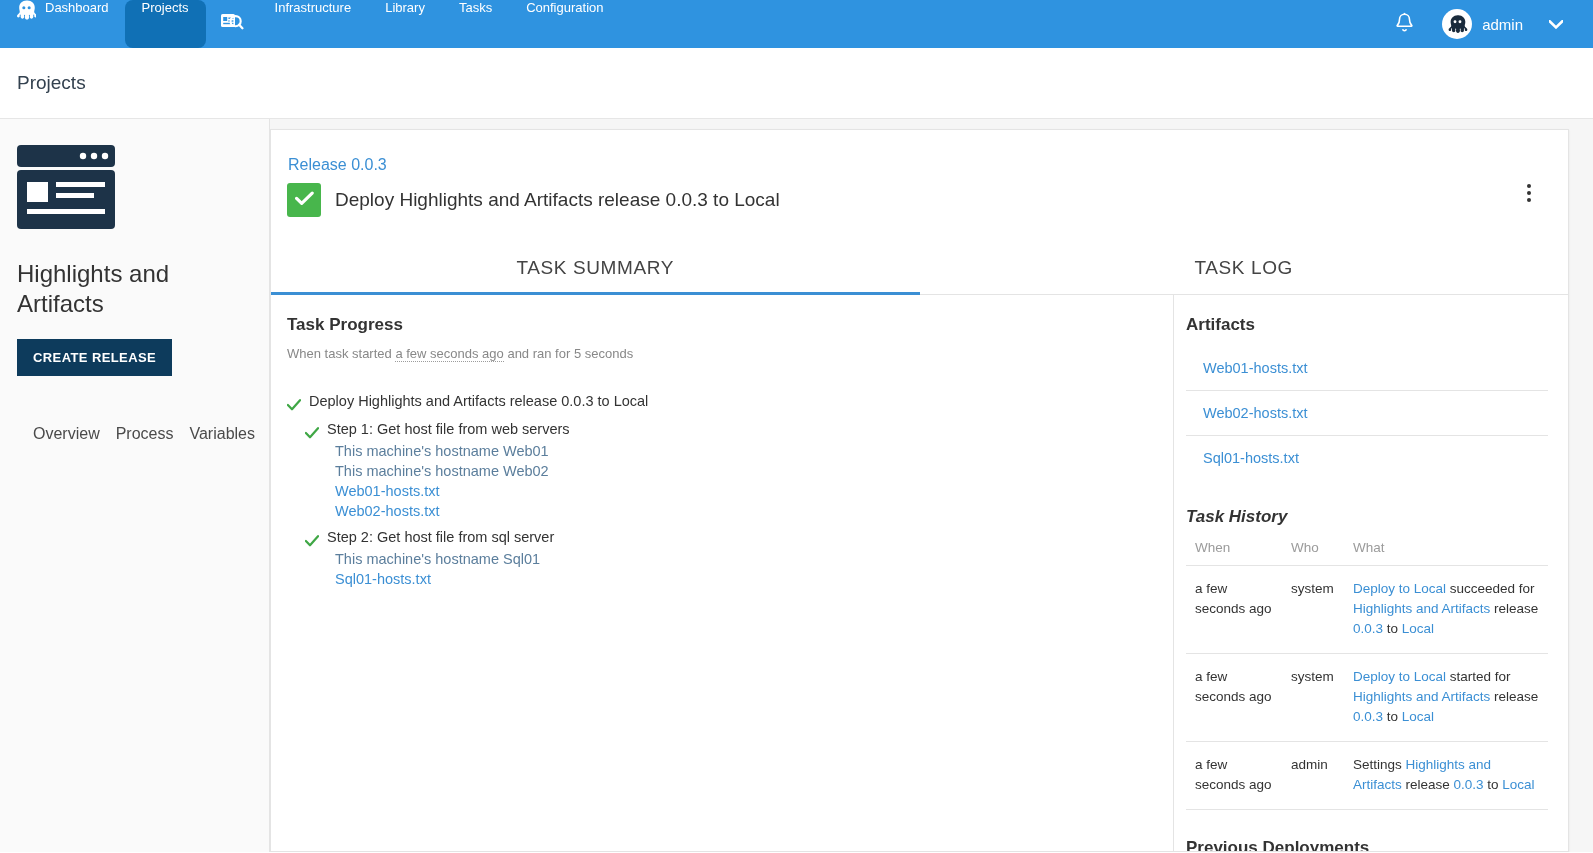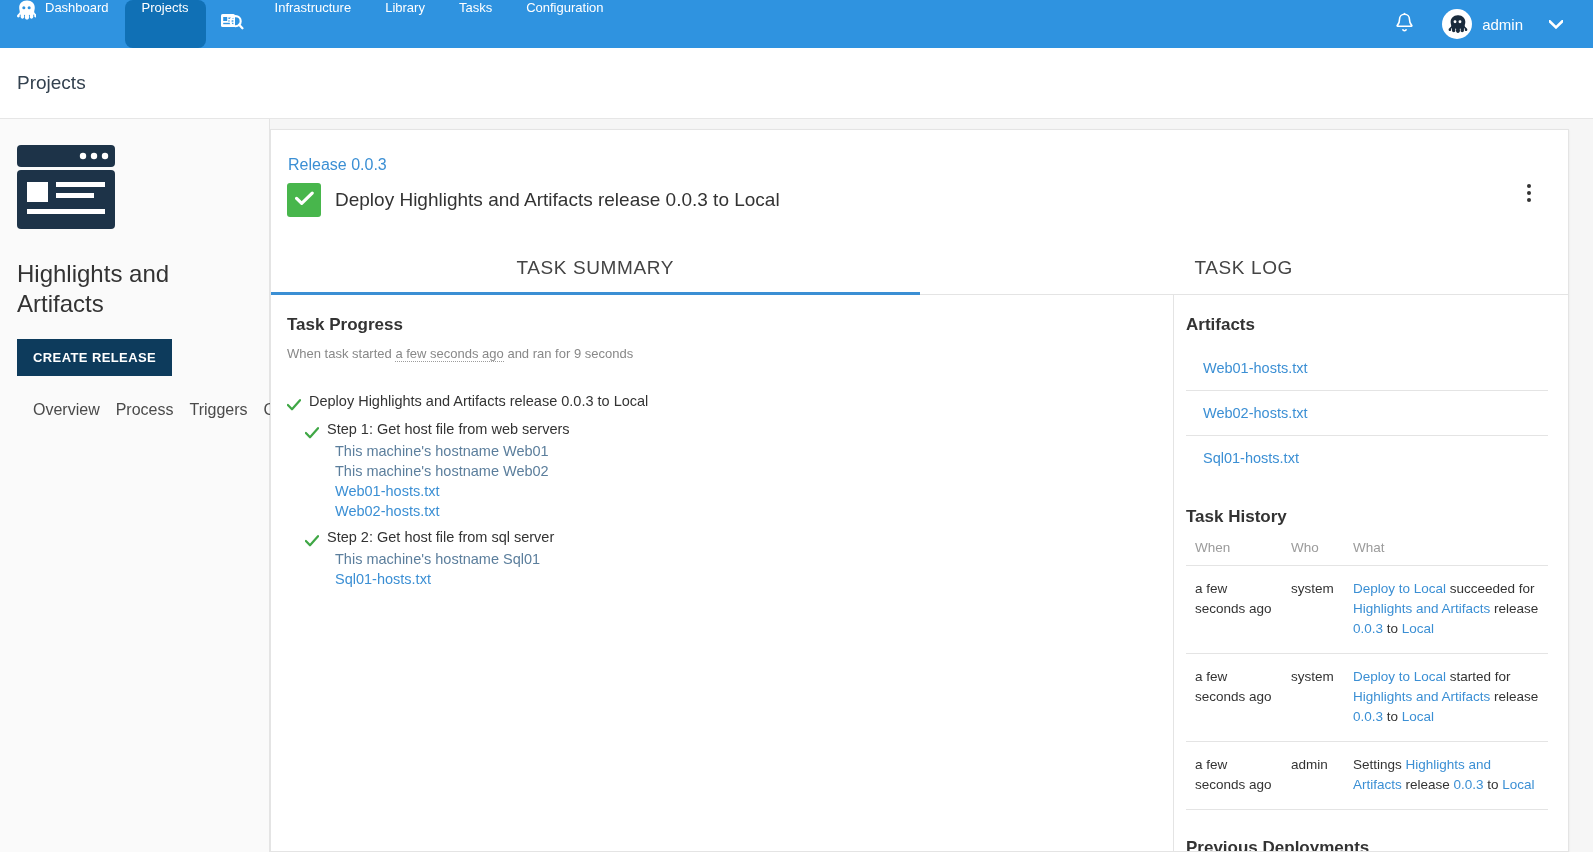--- a/index.html
+++ b/index.html
@@ -84,21 +84,21 @@
   .create-release-btn {
     display: inline-block;
     background: #0d3b5c;
     color: #ffffff;
     font-size: 13px;
     font-weight: bold;
     letter-spacing: 0.4px;
     padding: 11px 16px;
     border: none;
     cursor: pointer;
-    margin-bottom: 14px;
+    margin-bottom: 38px;
     font-family: "Liberation Sans", sans-serif;
   }
   .side-nav { display: flex; flex-direction: row; }
   .side-link {
     font-size: 16px; color: #4a4a4a;
     padding: 11px 0 11px 16px;
     cursor: pointer; text-decoration: none;
   }
   .side-link.active { color: #3b8fd4; }
 
@@ -202,21 +202,21 @@
   
   .art-list { margin-top: 4px; }
   .art-row {
     padding: 14px 0 14px 17px;
     border-bottom: 1px solid #e4e4e4;
     font-size: 14.5px;
   }
   .art-row:last-child { border-bottom: none; }
 
   
-  .hist-title { font-size: 17px; color: #333; font-weight: bold; margin: 27px 0 0 0; }
+  .hist-title { font-size: 17px; color: #333; font-weight: bold; margin: 27px 0 0 0; font-style: italic; }
   table.hist { width: 100%; border-collapse: collapse; margin-top: 6px; }
   table.hist th {
     text-align: left; font-weight: normal;
     color: #9b9b9b; font-size: 13.5px;
     padding: 7px 8px 10px 9px;
     border-bottom: 1px solid #e4e4e4;
   }
   table.hist td {
     vertical-align: top;
     font-size: 13.5px; color: #333333;
@@ -329,20 +329,21 @@
       </svg>
     </span>
 
     <div class="proj-name">Highlights and Artifacts</div>
 
     <button class="create-release-btn">CREATE RELEASE</button>
 
     <div class="side-nav">
       <a class="side-link">Overview</a>
       <a class="side-link">Process</a>
+      <a class="side-link">Variables</a>
       <a class="side-link">Triggers</a>
       <a class="side-link">Channels</a>
       <a class="side-link active">Releases</a>
       <a class="side-link">Settings</a>
     </div>
   </div>
 
   <div class="maincol">
     <div class="card">
 
@@ -370,21 +371,21 @@
       <div class="tabs">
         <div class="tab active">TASK SUMMARY</div>
         <div class="tab">TASK LOG</div>
       </div>
 
       <div class="panes">
 
         <div class="pane-left">
           <div class="sec-title">Task Progress</div>
           <div class="sub-note">
-            <span>When task started </span><span class="dotted">a few seconds ago</span><span> and ran for 9 seconds</span>
+            <span>When task started </span><span class="dotted">a few seconds ago</span><span> and ran for 5 seconds</span>
           </div>
 
           <div class="tree">
 
             <div class="tree-row lvl1">
               <span class="check">
                 <svg width="14" height="14" viewBox="0 0 14 12">
                     <path d="M0.9 6 L5 10.3 L13 1.2" stroke="#3fa745" stroke-width="2.2" fill="none" stroke-linecap="round" stroke-linejoin="round"></path>
                   </svg>
               </span>

